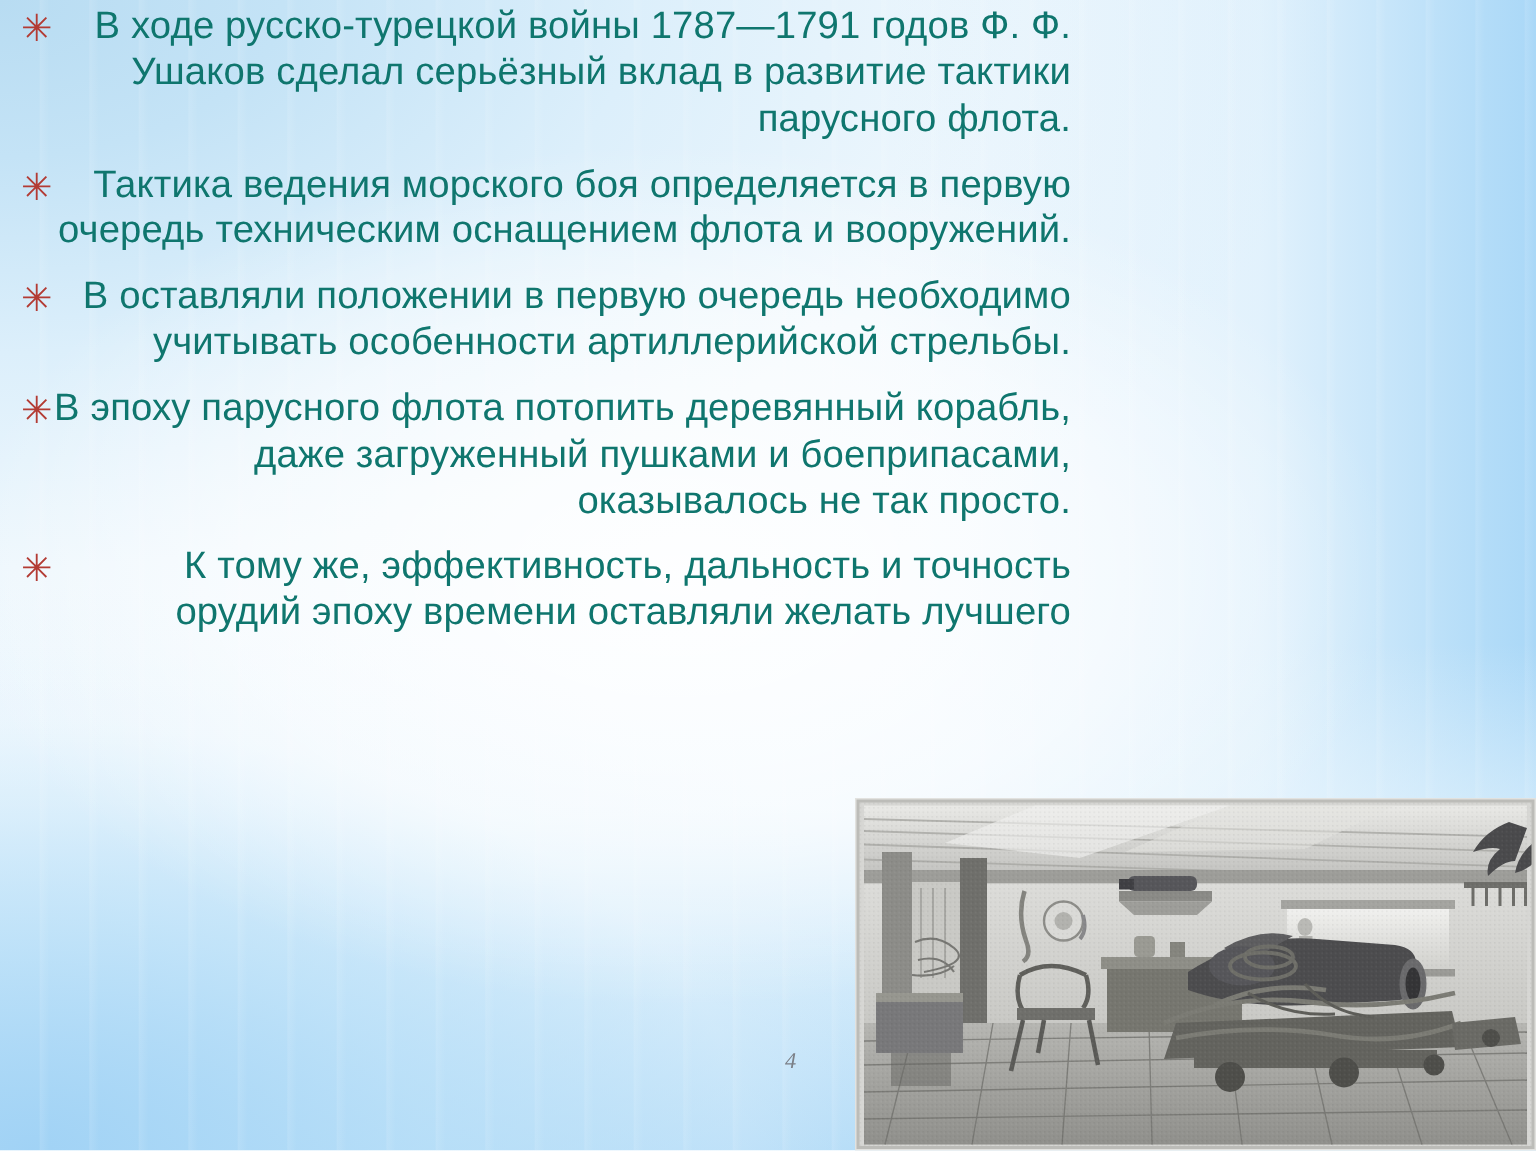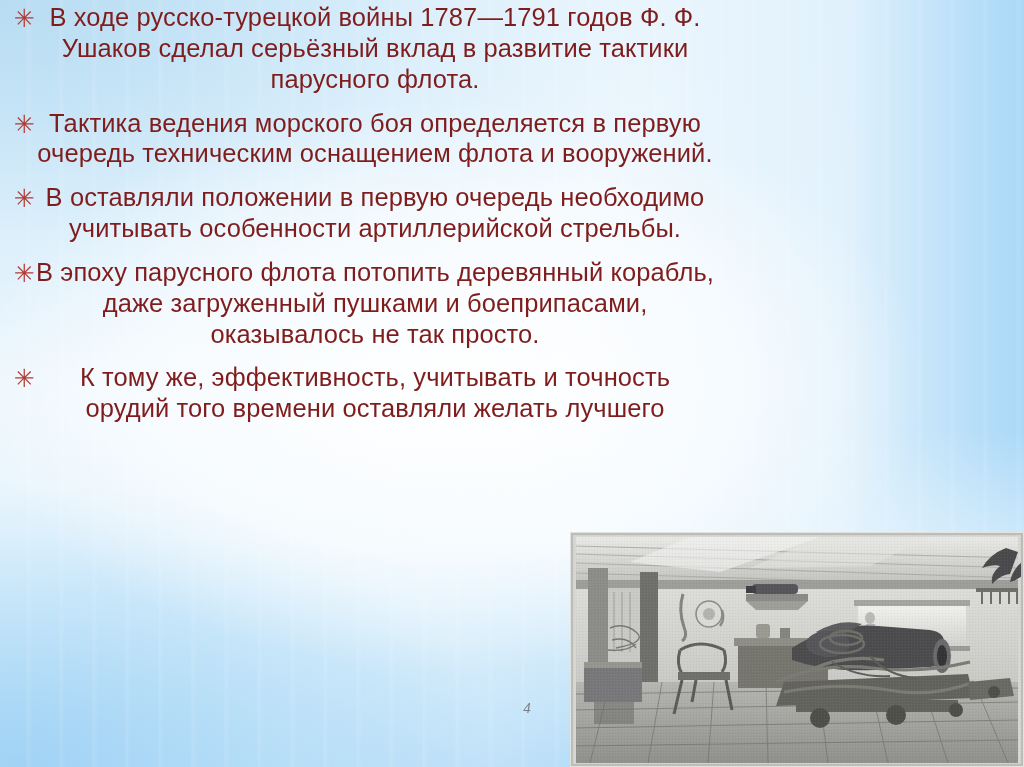--- a/index.html
+++ b/index.html
@@ -99,25 +99,25 @@
     width: 22px;
     color: #b33b34;
     font-size: 25px;
     line-height: 1;
     padding-top: 4px;
     text-align: left;
     font-family: "DejaVu Sans", sans-serif;
   }
   .bullet-text {
     flex: 1 1 auto;
-    color: #7f1d1d;
+    color: #0f766e;
     font-size: 25.5px;
     line-height: 1.21;
     letter-spacing: 0.1px;
-    text-align: center;
+    text-align: right;
   }
 
   
   #engraving {
     position: absolute;
     left: 570px;
     top: 532px;
     width: 454px;
     height: 235px;
     overflow: hidden;
@@ -167,21 +167,21 @@
       <span class="bullet-text">В оставляли положении в первую очередь необходимо учитывать особенности артиллерийской стрельбы.</span>
     </div>
 
     <div class="bullet-row">
       <span class="bullet-marker">✳</span>
       <span class="bullet-text">В эпоху парусного флота потопить деревянный корабль, даже загруженный пушками и боеприпасами, оказывалось не так просто.</span>
     </div>
 
     <div class="bullet-row">
       <span class="bullet-marker">✳</span>
-      <span class="bullet-text">К тому же, эффективность, учитывать и точность орудий того времени оставляли желать лучшего</span>
+      <span class="bullet-text">К тому же, эффективность, дальность и точность орудий эпоху времени оставляли желать лучшего</span>
     </div>
 
   </div>
 
   <div id="engraving">
     <svg width="454" height="235" viewBox="0 0 454 235" role="img">
       <defs>
         <linearGradient id="ceil" x1="0" y1="0" x2="0" y2="1">
           <stop offset="0" stop-color="#e9e9e6"></stop>
           <stop offset="1" stop-color="#bdbdba"></stop>

